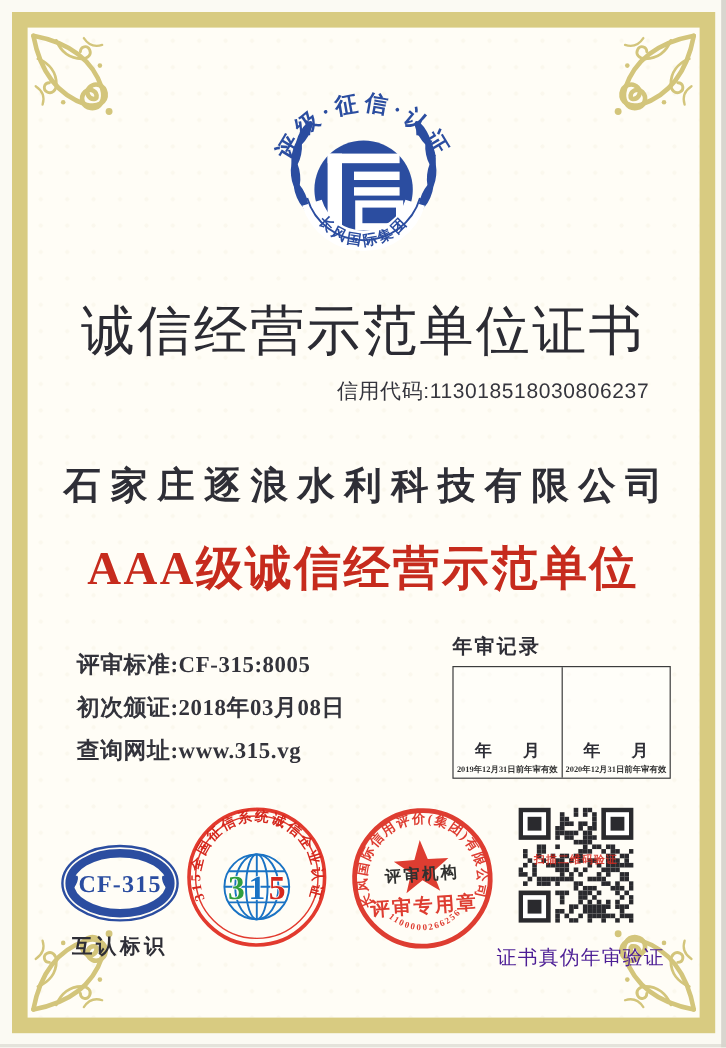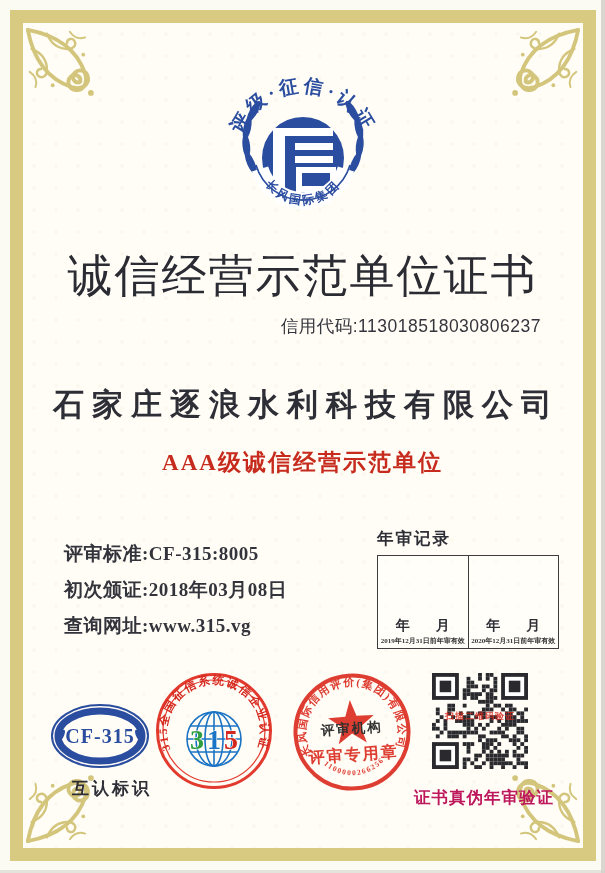--- a/index.html
+++ b/index.html
@@ -34,21 +34,21 @@
     position:absolute;right:64px;top:314px;
     font-size:17.5px;font-weight:normal;color:#35353d;letter-spacing:.5px;
   }
   .company{
     position:absolute;left:0;right:0;top:384px;text-align:center;
     font-size:31px;font-weight:900;color:#2e2e36;letter-spacing:8px;text-indent:8px;
   }
   .award{
     position:absolute;left:0;right:0;top:447px;text-align:center;
     font-family:"Liberation Serif","DejaVu Serif",serif;
-    font-size:23px;font-weight:900;color:#c62b1d;letter-spacing:2px;
+    font-size:39px;font-weight:900;color:#c62b1d;letter-spacing:2px;
   }
   .details{
     position:absolute;left:64px;top:541px;
     font-family:Liberation Serif, serif;
     font-size:19px;font-weight:bold;color:#33333b;
   }
   .details div{margin-bottom:10px;letter-spacing:.5px;}
 
   .annual{position:absolute;left:377px;top:528px;width:182px;}
   .annual .label{
@@ -62,36 +62,36 @@
     position:absolute;left:0;right:0;bottom:13px;display:flex;justify-content:center;gap:26px;
     font-family:"Liberation Serif","DejaVu Serif",serif;font-size:14px;font-weight:bold;color:#2e2e36;
   }
   .annual .note{
     position:absolute;left:0;right:0;bottom:2px;text-align:center;white-space:nowrap;
     font-family:"Liberation Serif","DejaVu Serif",serif;font-size:7px;font-weight:bold;color:#333;
   }
 
   .cf-logo{position:absolute;left:48px;top:702px;}
   .cf-caption{
-    position:absolute;left:48px;top:777px;width:104px;text-align:right;
+    position:absolute;left:48px;top:777px;width:104px;text-align:center;
     font-family:"Liberation Serif","DejaVu Serif",serif;
     font-size:17px;font-weight:bold;color:#2e2e36;letter-spacing:3px;
   }
   .globe-seal{position:absolute;left:155px;top:672px;}
   .review-seal{position:absolute;left:292px;top:672px;opacity:.93;}
 
   .qr-wrap{position:absolute;left:432px;top:673px;width:96px;height:96px;}
   .qr-overlay{
     position:absolute;left:0;right:0;top:37px;text-align:center;
     font-size:9px;font-weight:bold;color:#d5271d;opacity:.85;letter-spacing:1px;
   }
   .qr-caption{
     position:absolute;left:414px;top:787px;width:132px;text-align:center;white-space:nowrap;
     font-family:"Liberation Serif","DejaVu Serif",serif;
-    font-size:16.5px;font-weight:bold;color:#be185d;letter-spacing:1px;
+    font-size:16.5px;font-weight:normal;color:#4c1d95;letter-spacing:1px;
   }
   text{font-family:"Liberation Serif","DejaVu Serif",serif;}
 </style>
 </head>
 <body>
 
 <div class="frame"></div>
 
 <svg class="corner tl" viewBox="0 0 90 90">
   <g fill="none" stroke="#d3c57b" stroke-linecap="round">

